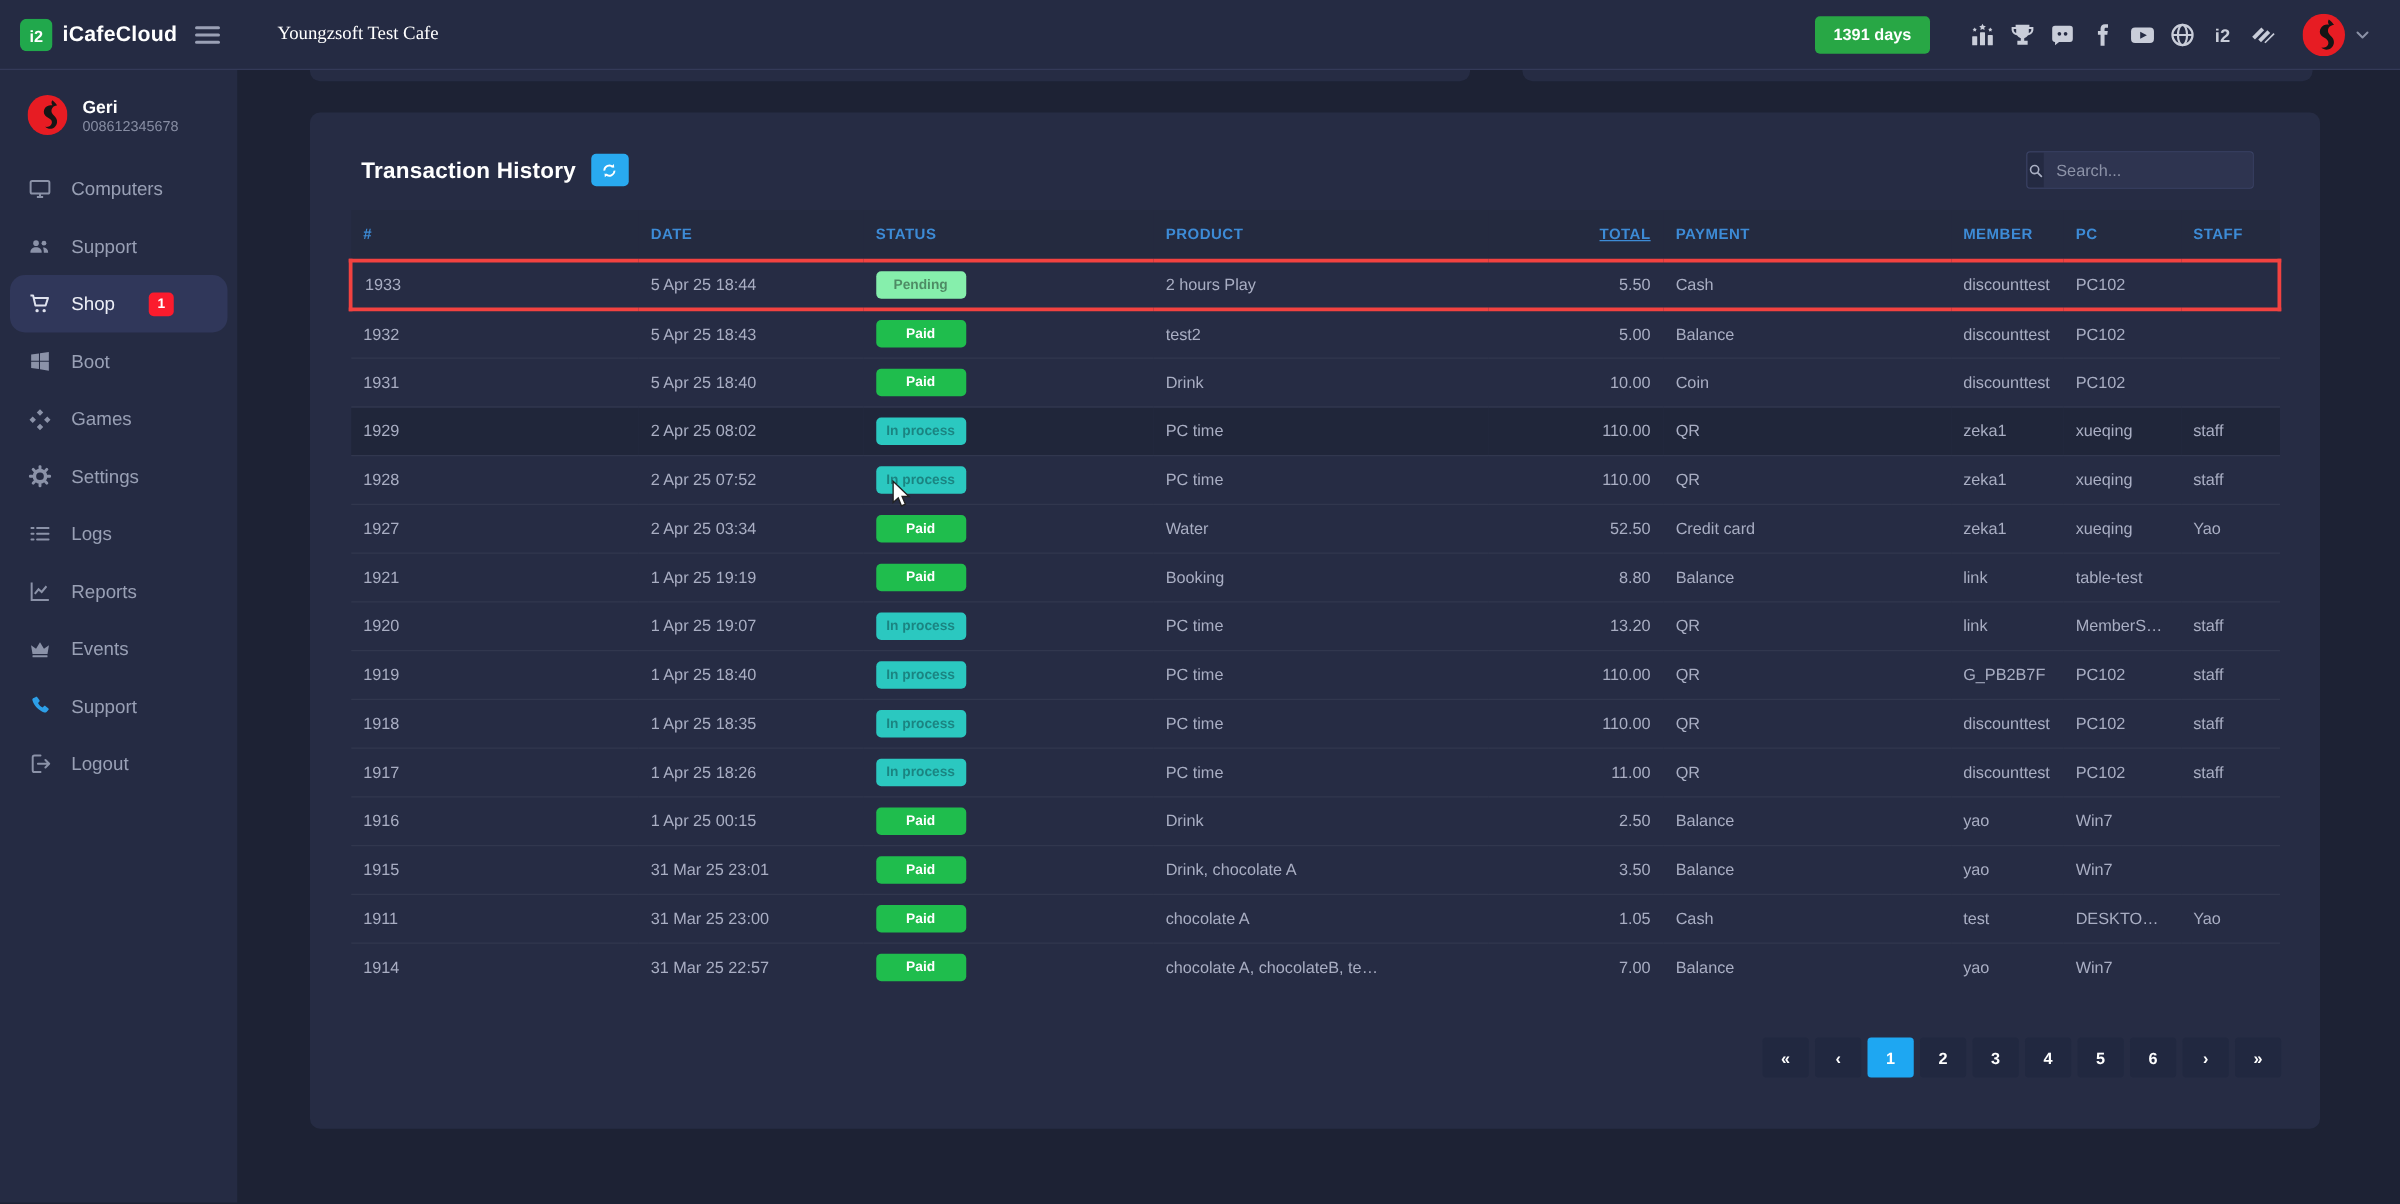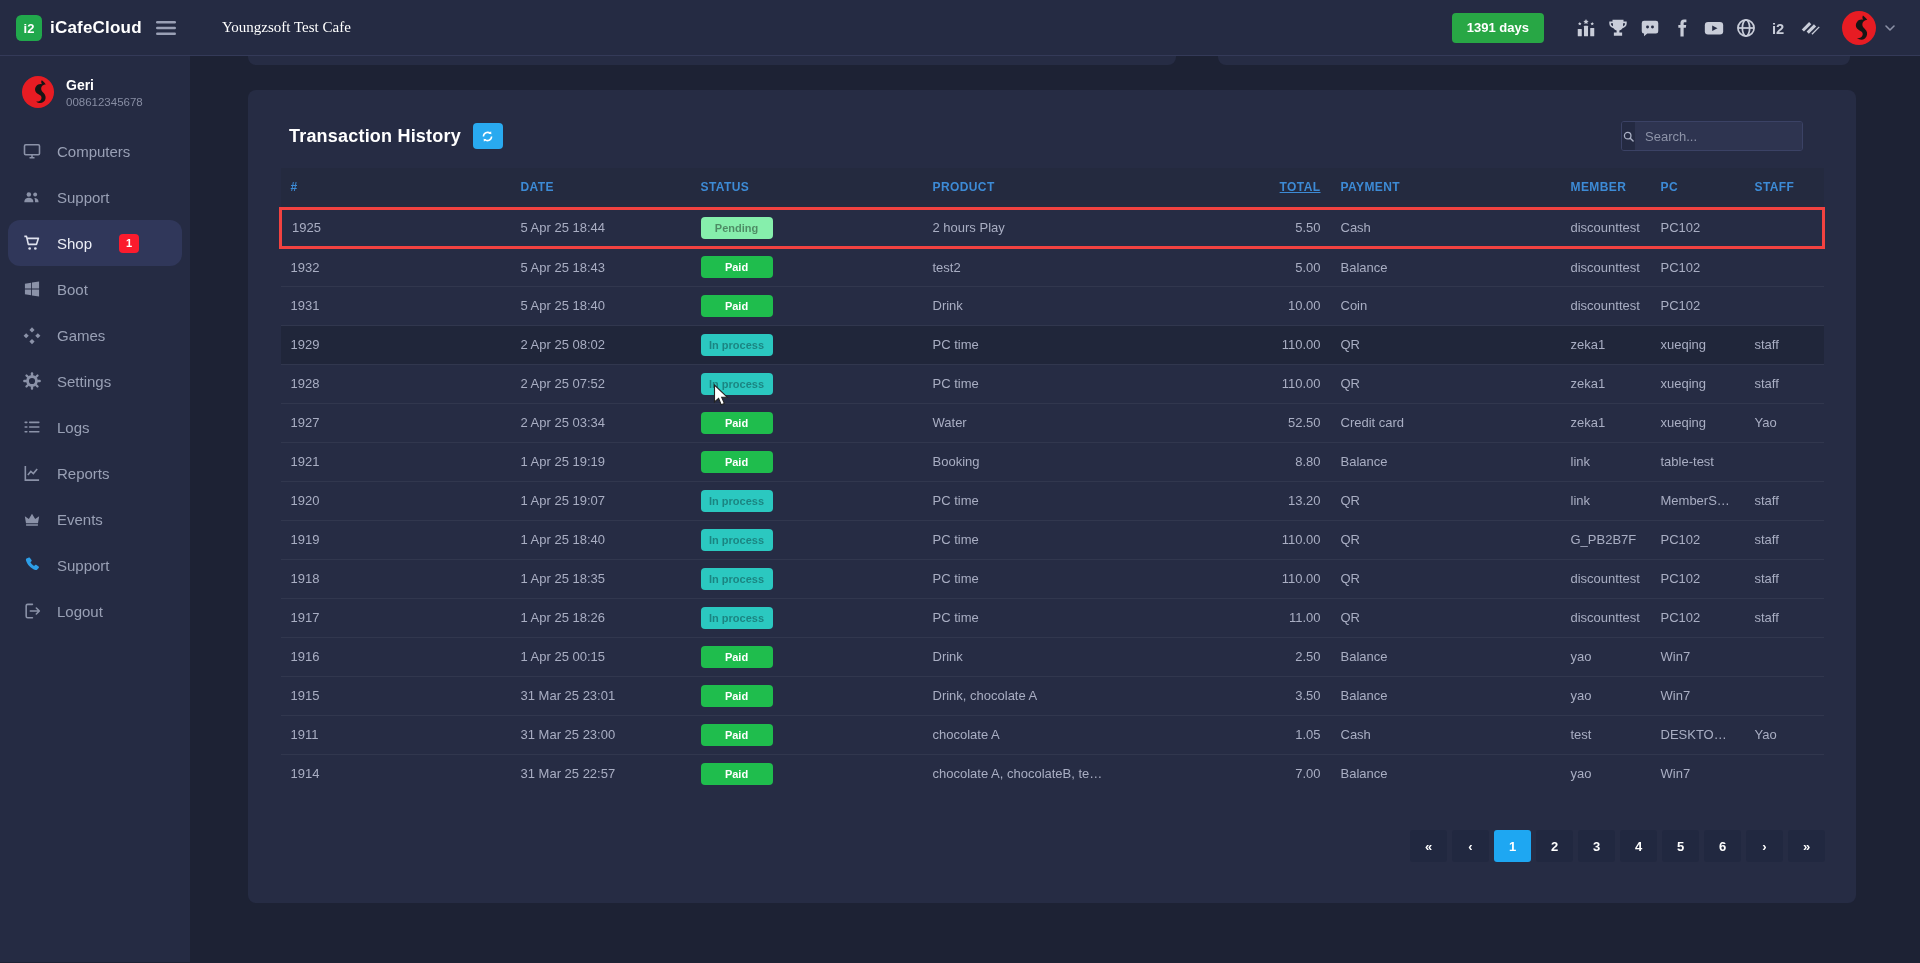--- a/index.html
+++ b/index.html
@@ -364,21 +364,21 @@
             <th class="h-total">TOTAL</th>
             <th>PAYMENT</th>
             <th>MEMBER</th>
             <th>PC</th>
             <th>STAFF</th>
           </tr>
         </thead>
         <tbody>
 
         <tr class="highlighted">
-              <td class="c-id">1925</td>
+              <td class="c-id">1933</td>
               <td class="c-date">5 Apr 25 18:44</td>
               <td class="c-status"><span class="badge pending">Pending</span></td>
               <td class="c-product">2 hours Play</td>
               <td class="c-total">5.50</td>
               <td class="c-payment">Cash</td>
               <td class="c-member">discounttest</td>
               <td class="c-pc">PC102</td>
               <td class="c-staff"></td>
             </tr>
             <tr>

